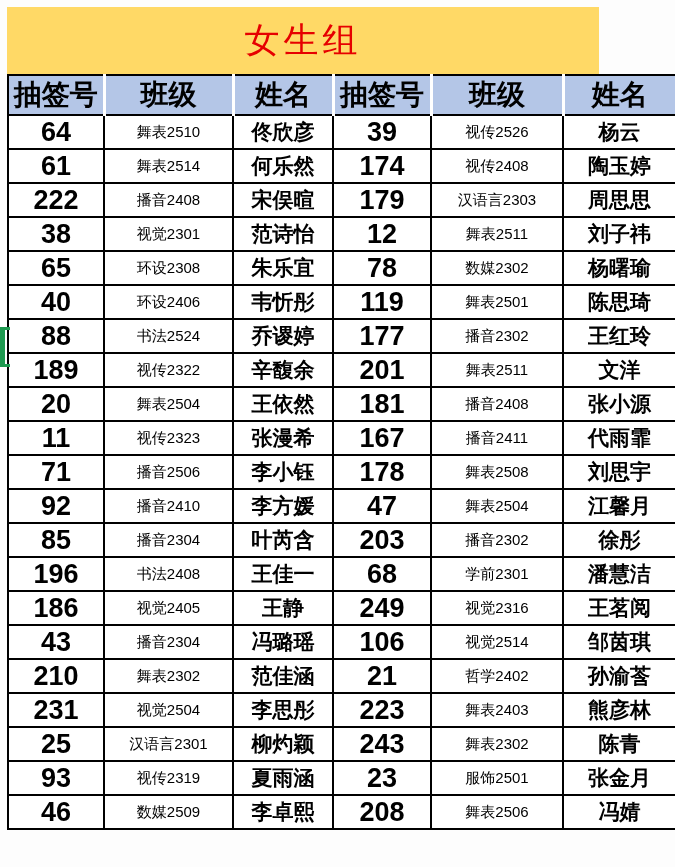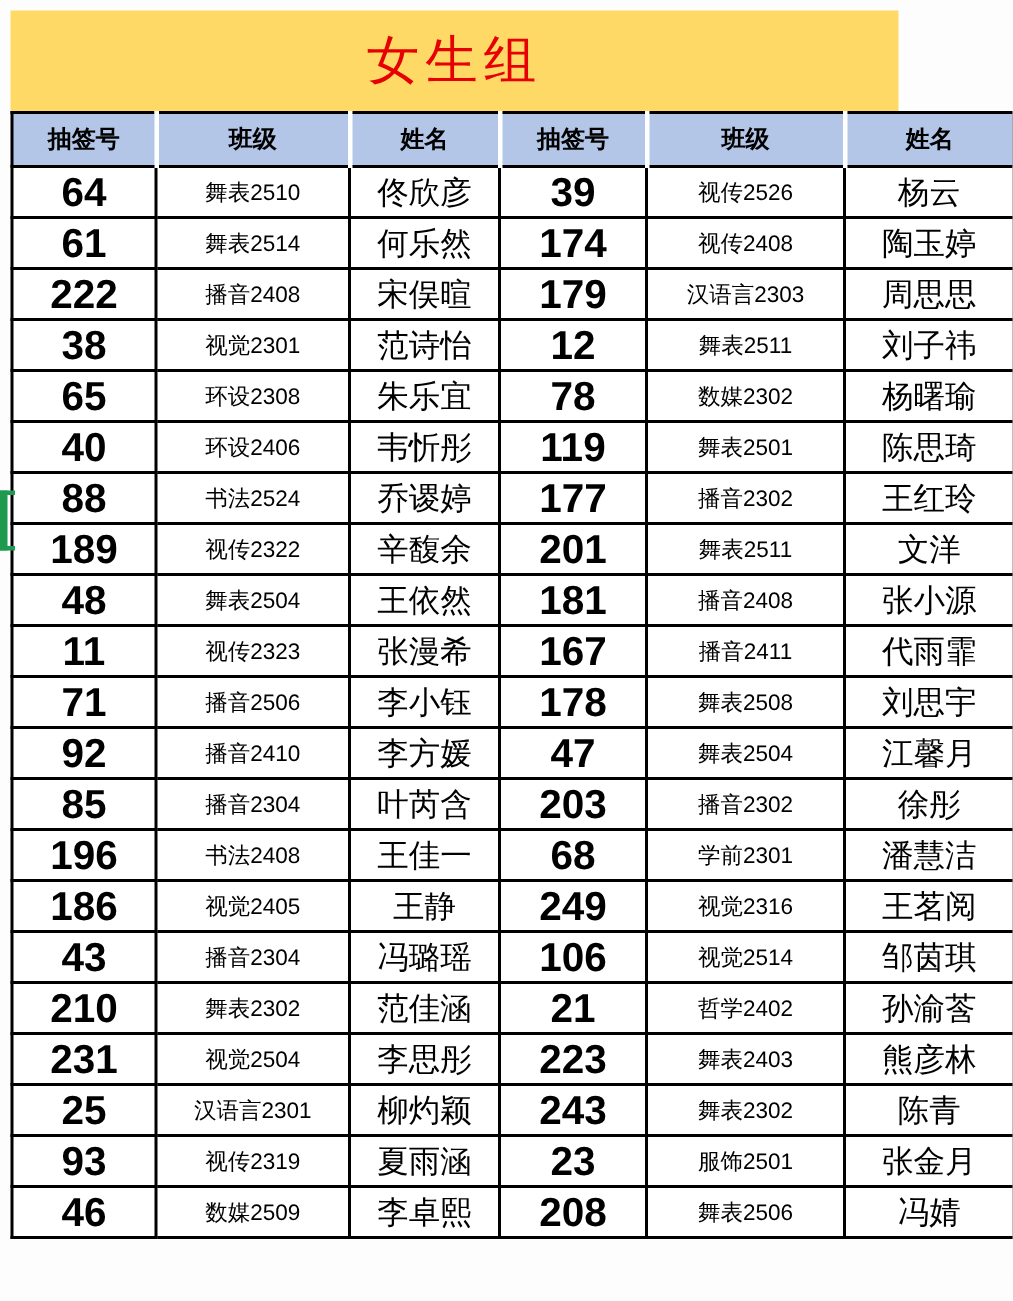--- a/index.html
+++ b/index.html
@@ -36,21 +36,21 @@
   }
   table.roster {
     border-collapse: collapse;
     table-layout: fixed;
     width: 100%;
     border: 2px solid var(--border, #000);
   }
   table.roster th {
     background: var(--header-bg, #B4C6E7);
     height: 34px;
-    font-size: 16px;
+    font-size: 28px;
     font-weight: bold;
     text-align: center;
     vertical-align: middle;
     border-top: 2px solid var(--border, #000);
     border-bottom: 2px solid var(--border, #000);
     border-left: 3px solid #ffffff;
     padding: 0;
   }
   table.roster th:first-child { border-left: 2px solid var(--border, #000); }
   table.roster td {
@@ -58,21 +58,21 @@
     background: #ffffff;
     border: 2px solid var(--border, #000);
     text-align: center;
     vertical-align: middle;
     padding: 0;
     overflow: hidden;
     white-space: nowrap;
   }
   td.num  { font-size: 27px; font-weight: bold; }
   td.cls  { font-size: 15px; font-weight: 400; }
-  td.name { font-size: 21px; font-weight: normal; margin-top: 28px; }
+  td.name { font-size: 21px; font-weight: bold; margin-top: 28px; }
   .selection-marker {
     position: absolute;
     left: 0;
     top: 327px;
     width: 10px;
     height: 40px;
     box-sizing: border-box;
     border-left: 5px solid var(--selection, #1E9950);
     border-top: 3px solid var(--selection, #1E9950);
     border-bottom: 3px solid var(--selection, #1E9950);
@@ -167,21 +167,21 @@
           </tr>
           <tr>
             <td class="num">189</td>
             <td class="cls">视传2322</td>
             <td class="name">辛馥余</td>
             <td class="num">201</td>
             <td class="cls">舞表2511</td>
             <td class="name">文洋</td>
           </tr>
           <tr>
-            <td class="num">48</td>
+            <td class="num">20</td>
             <td class="cls">舞表2504</td>
             <td class="name">王依然</td>
             <td class="num">181</td>
             <td class="cls">播音2408</td>
             <td class="name">张小源</td>
           </tr>
           <tr>
             <td class="num">11</td>
             <td class="cls">视传2323</td>
             <td class="name">张漫希</td>

